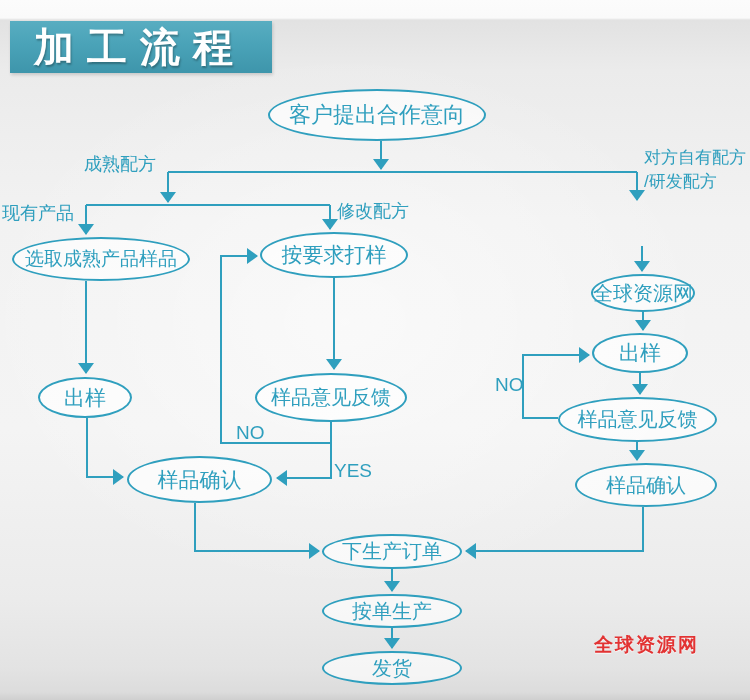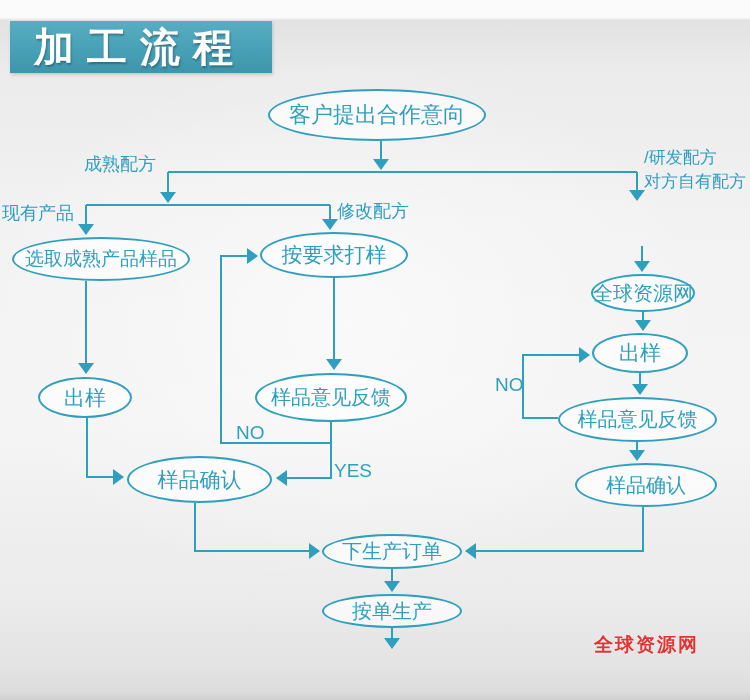--- a/index.html
+++ b/index.html
@@ -101,30 +101,31 @@
   <div class="node" style="left:558px;top:397px;width:159px;height:45px;font-size:20px">样品意见反馈</div>
 
   <div class="node" style="left:127px;top:456px;width:145px;height:47px;font-size:21px">样品确认</div>
 
   <div class="node" style="left:575px;top:463px;width:142px;height:44px;font-size:20px">样品确认</div>
 
   <div class="node" style="left:322px;top:534px;width:140px;height:35px;font-size:20px">下生产订单</div>
 
   <div class="node" style="left:322px;top:594px;width:140px;height:34px;font-size:20px">按单生产</div>
 
+  <div class="node" style="left:322px;top:651px;width:140px;height:34px;font-size:20px">发货</div>
 
   <span class="elabel" style="left:84px;top:154px">成熟配方</span>
 
   <span class="elabel" style="left:2px;top:203px">现有产品</span>
 
   <span class="elabel" style="left:337px;top:201px">修改配方</span>
 
   <span class="elabel" style="left:644px;top:146px;font-size:17px;line-height:24px">
+    <span style="display:block">对方自有配方</span>
     <span style="display:block">/研发配方</span>
-    <span style="display:block">对方自有配方</span>
   </span>
 
   <span class="elabel" style="left:495px;top:374px;font-size:19px">NO</span>
 
   <span class="elabel" style="left:236px;top:422px;font-size:19px">NO</span>
 
   <span class="elabel" style="left:334px;top:460px;font-size:19px">YES</span>
 
   <div class="watermark">全球资源网</div>
 

